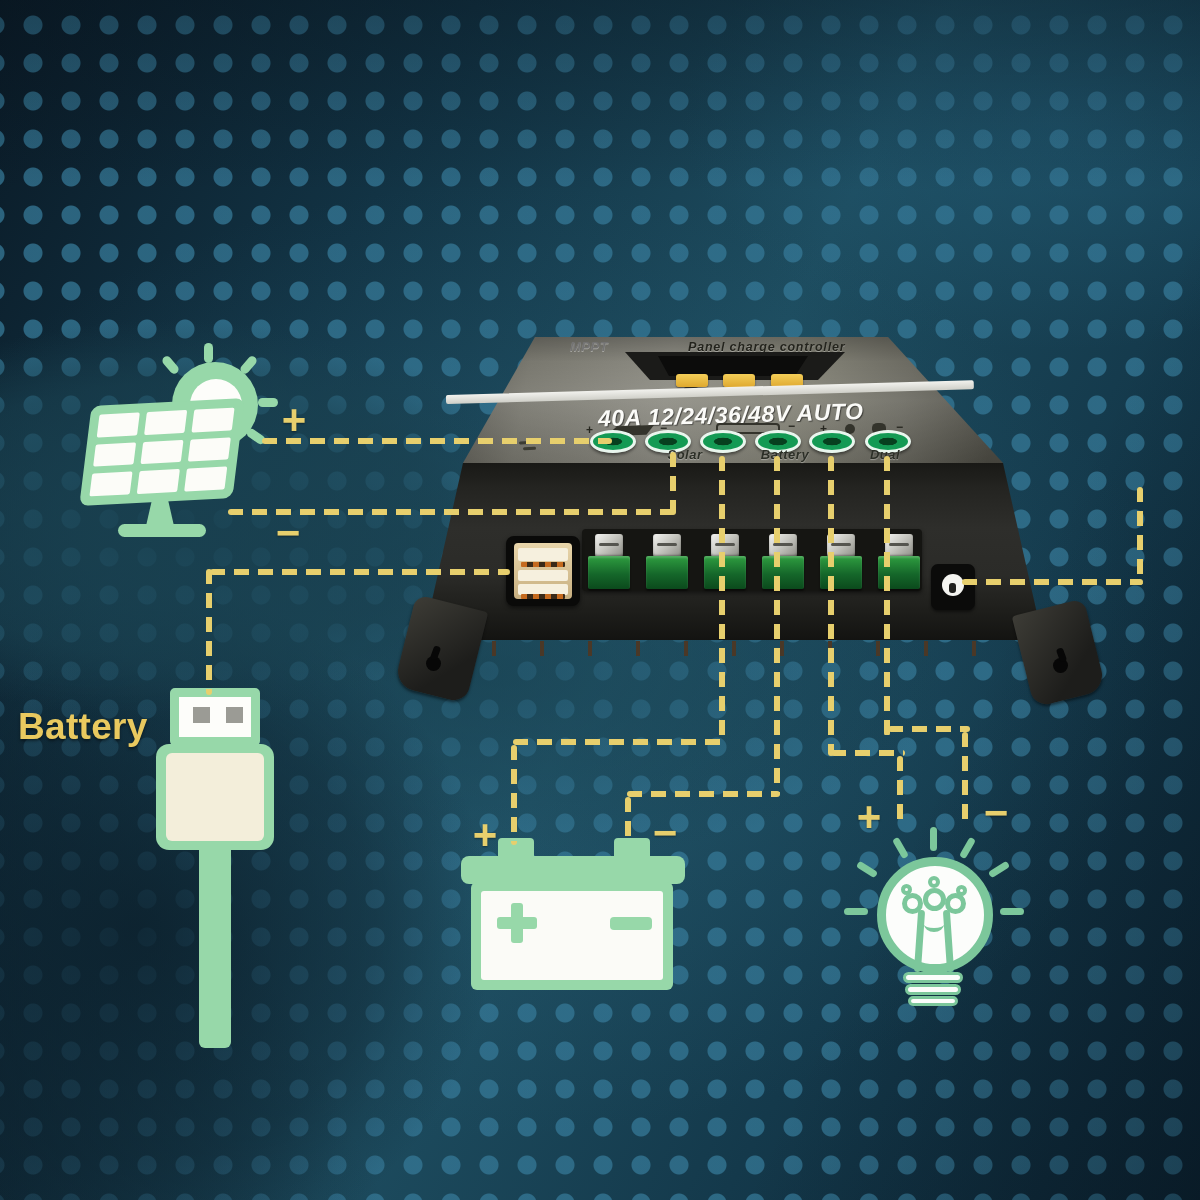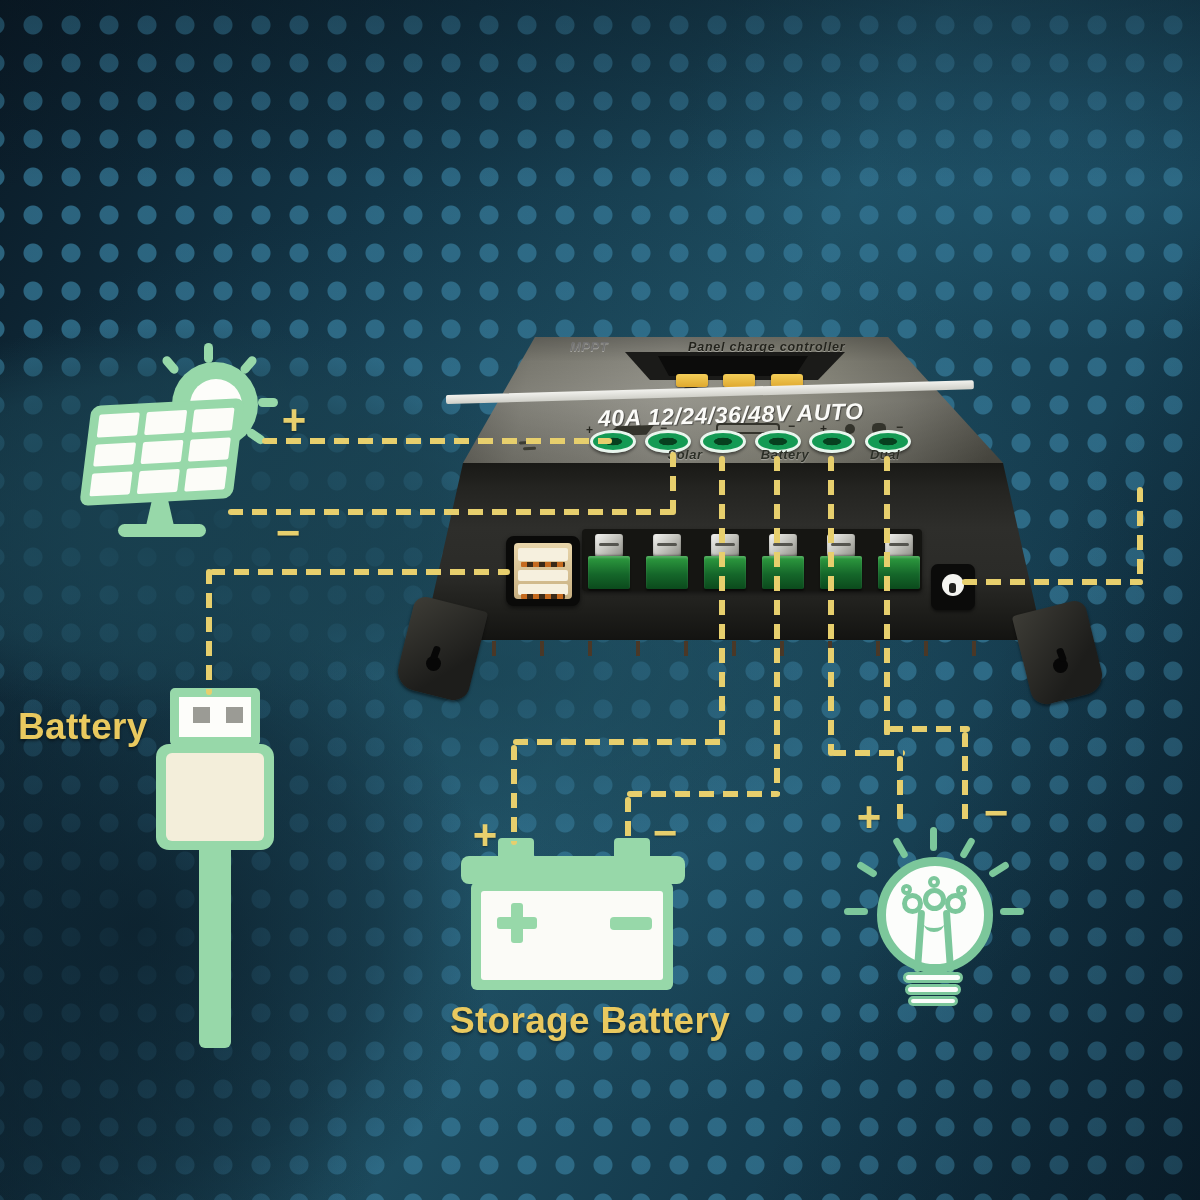--- a/index.html
+++ b/index.html
@@ -307,14 +307,13 @@
   </div>
 
   <div class="abs mark" style="left:274px;top:399px;">+</div>
   <div class="abs mark" style="left:268px;top:512px;">−</div>
   <div class="abs mark" style="left:465px;top:814px;">+</div>
   <div class="abs mark" style="left:645px;top:812px;">−</div>
   <div class="abs mark" style="left:849px;top:796px;">+</div>
   <div class="abs mark" style="left:976px;top:792px;">−</div>
 
   <div class="abs lbl" style="left:18px;top:706px;font-size:37px;">Battery</div>
-  <div class="abs lbl" style="left:450px;top:1000px;font-size:37px;">Storage Battery</div>
 </div>
 
 </body></html>

